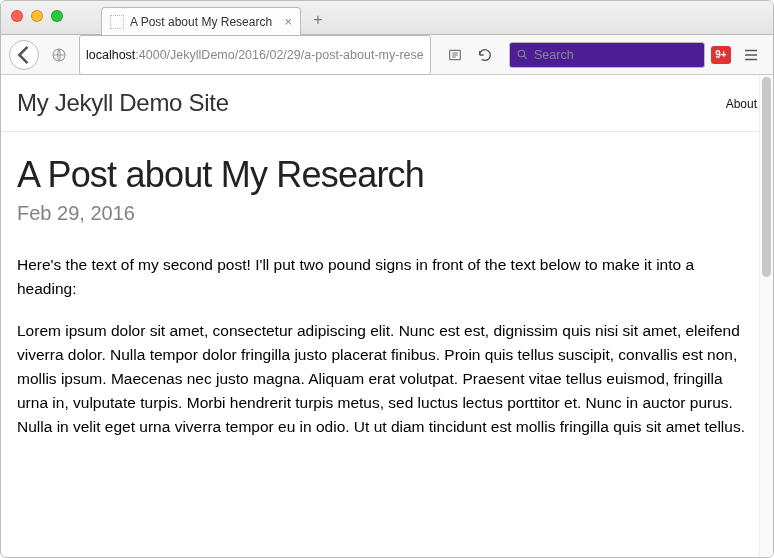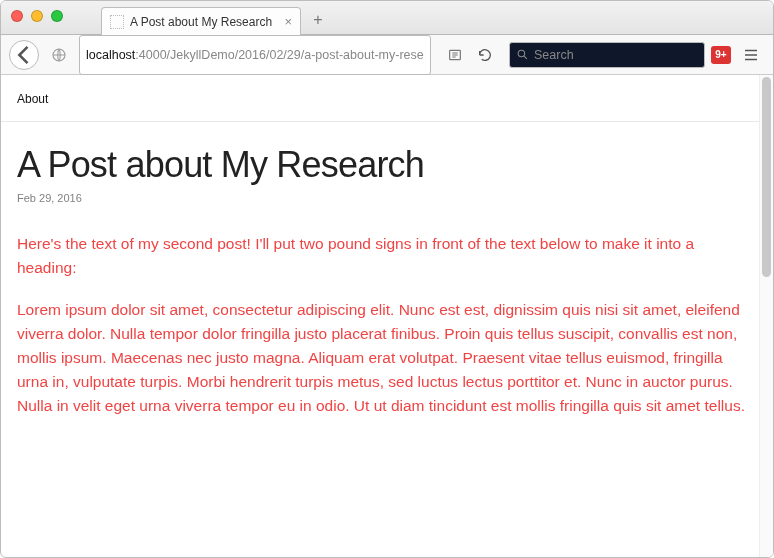--- a/index.html
+++ b/index.html
@@ -101,21 +101,21 @@
     overflow:hidden;
   }
   .urlbar .host { color:#111; }
   .urlbar .path { color:#888; white-space:nowrap; overflow:hidden; text-overflow:clip;}
   .toolicons { display:flex; gap:2px; margin:0 4px; }
   .searchbar {
     flex: 0.7;
     height:26px;
     border:1px solid #bbb;
     border-radius:3px;
-    background:#0f172a;
+    background:#4c1d95;
     display:flex;align-items:center;
     padding:0 6px;
     font-size:12.5px;color:#888;
   }
   .searchbar svg{width:13px;height:13px;margin-right:5px;color:#888;}
   .ext-badge {
     width:20px;height:18px;background:#d33;border-radius:3px;
     display:flex;align-items:center;justify-content:center;
     color:#fff;font-size:10px;font-weight:bold;
   }
@@ -150,29 +150,29 @@
     color:#111;
   }
   .post-title {
     font-size: 36px;
     font-weight:400;
     letter-spacing:-0.8px;
     margin-bottom:6px;
     color:#222;
   }
   .post-date {
-    font-size:11px;
+    font-size:20px;
     color:#828282;
     margin-bottom:28px;
   }
   .post p {
     font-size:15.5px;
     line-height:1.55;
     margin-bottom:18px;
-    color:#ef4444;
+    color:#000000;
   }
   .post h2 {
     font-size:26px;
     font-weight:400;
     margin: 4px 0 14px;
     color:#222;
   }
 
   
   .scrolltrack {
@@ -246,20 +246,21 @@
       </svg>
   </div>
 </div>
 
 <div class="viewport">
   <div class="scrolltrack">
     <div class="scrollthumb"></div>
   </div>
 
   <header class="site-header">
+    <div class="site-title">My Jekyll Demo Site</div>
     <nav class="site-nav">
       <a href="#">About</a>
     </nav>
   </header>
 
   <article class="post">
     <h1 class="post-title">A Post about My Research</h1>
     <div class="post-date">Feb 29, 2016</div>
     <p>Here's the text of my second post! I'll put two pound signs in front of the text below to make it into a heading:</p>
     <p>Lorem ipsum dolor sit amet, consectetur adipiscing elit. Nunc est est, dignissim quis nisi sit amet, eleifend viverra dolor. Nulla tempor dolor fringilla justo placerat finibus. Proin quis tellus suscipit, convallis est non, mollis ipsum. Maecenas nec justo magna. Aliquam erat volutpat. Praesent vitae tellus euismod, fringilla urna in, vulputate turpis. Morbi hendrerit turpis metus, sed luctus lectus porttitor et. Nunc in auctor purus. Nulla in velit eget urna viverra tempor eu in odio. Ut ut diam tincidunt est mollis fringilla quis sit amet tellus.</p>

